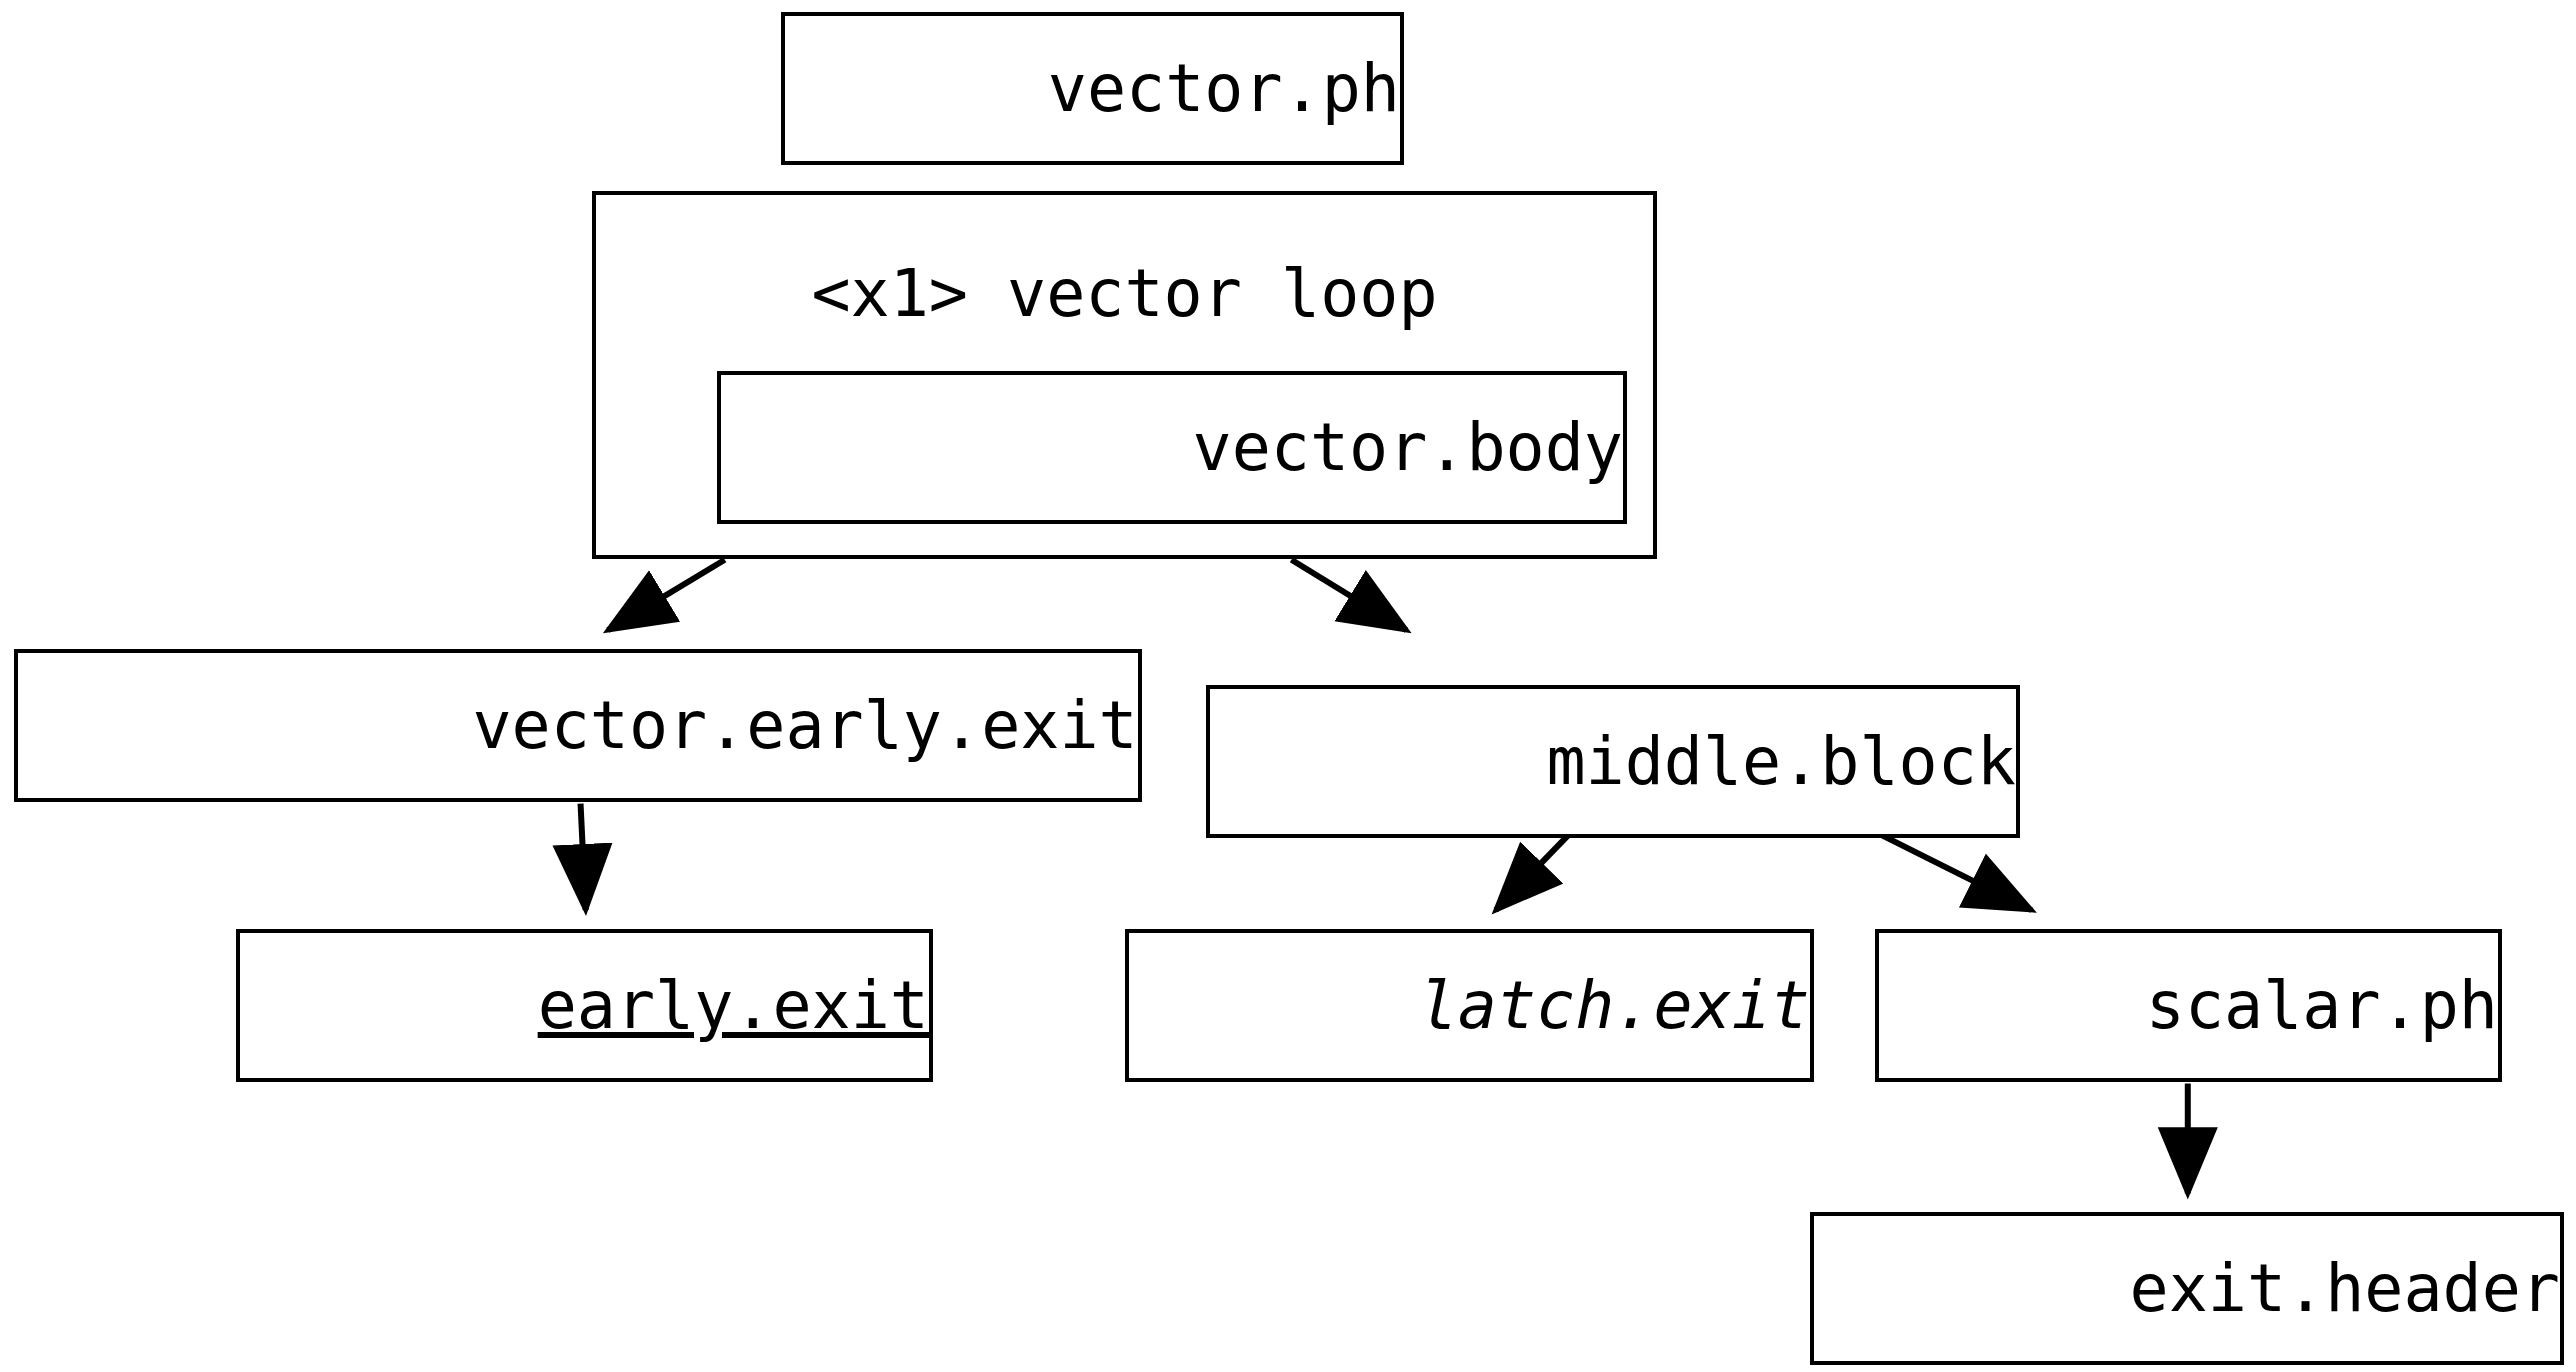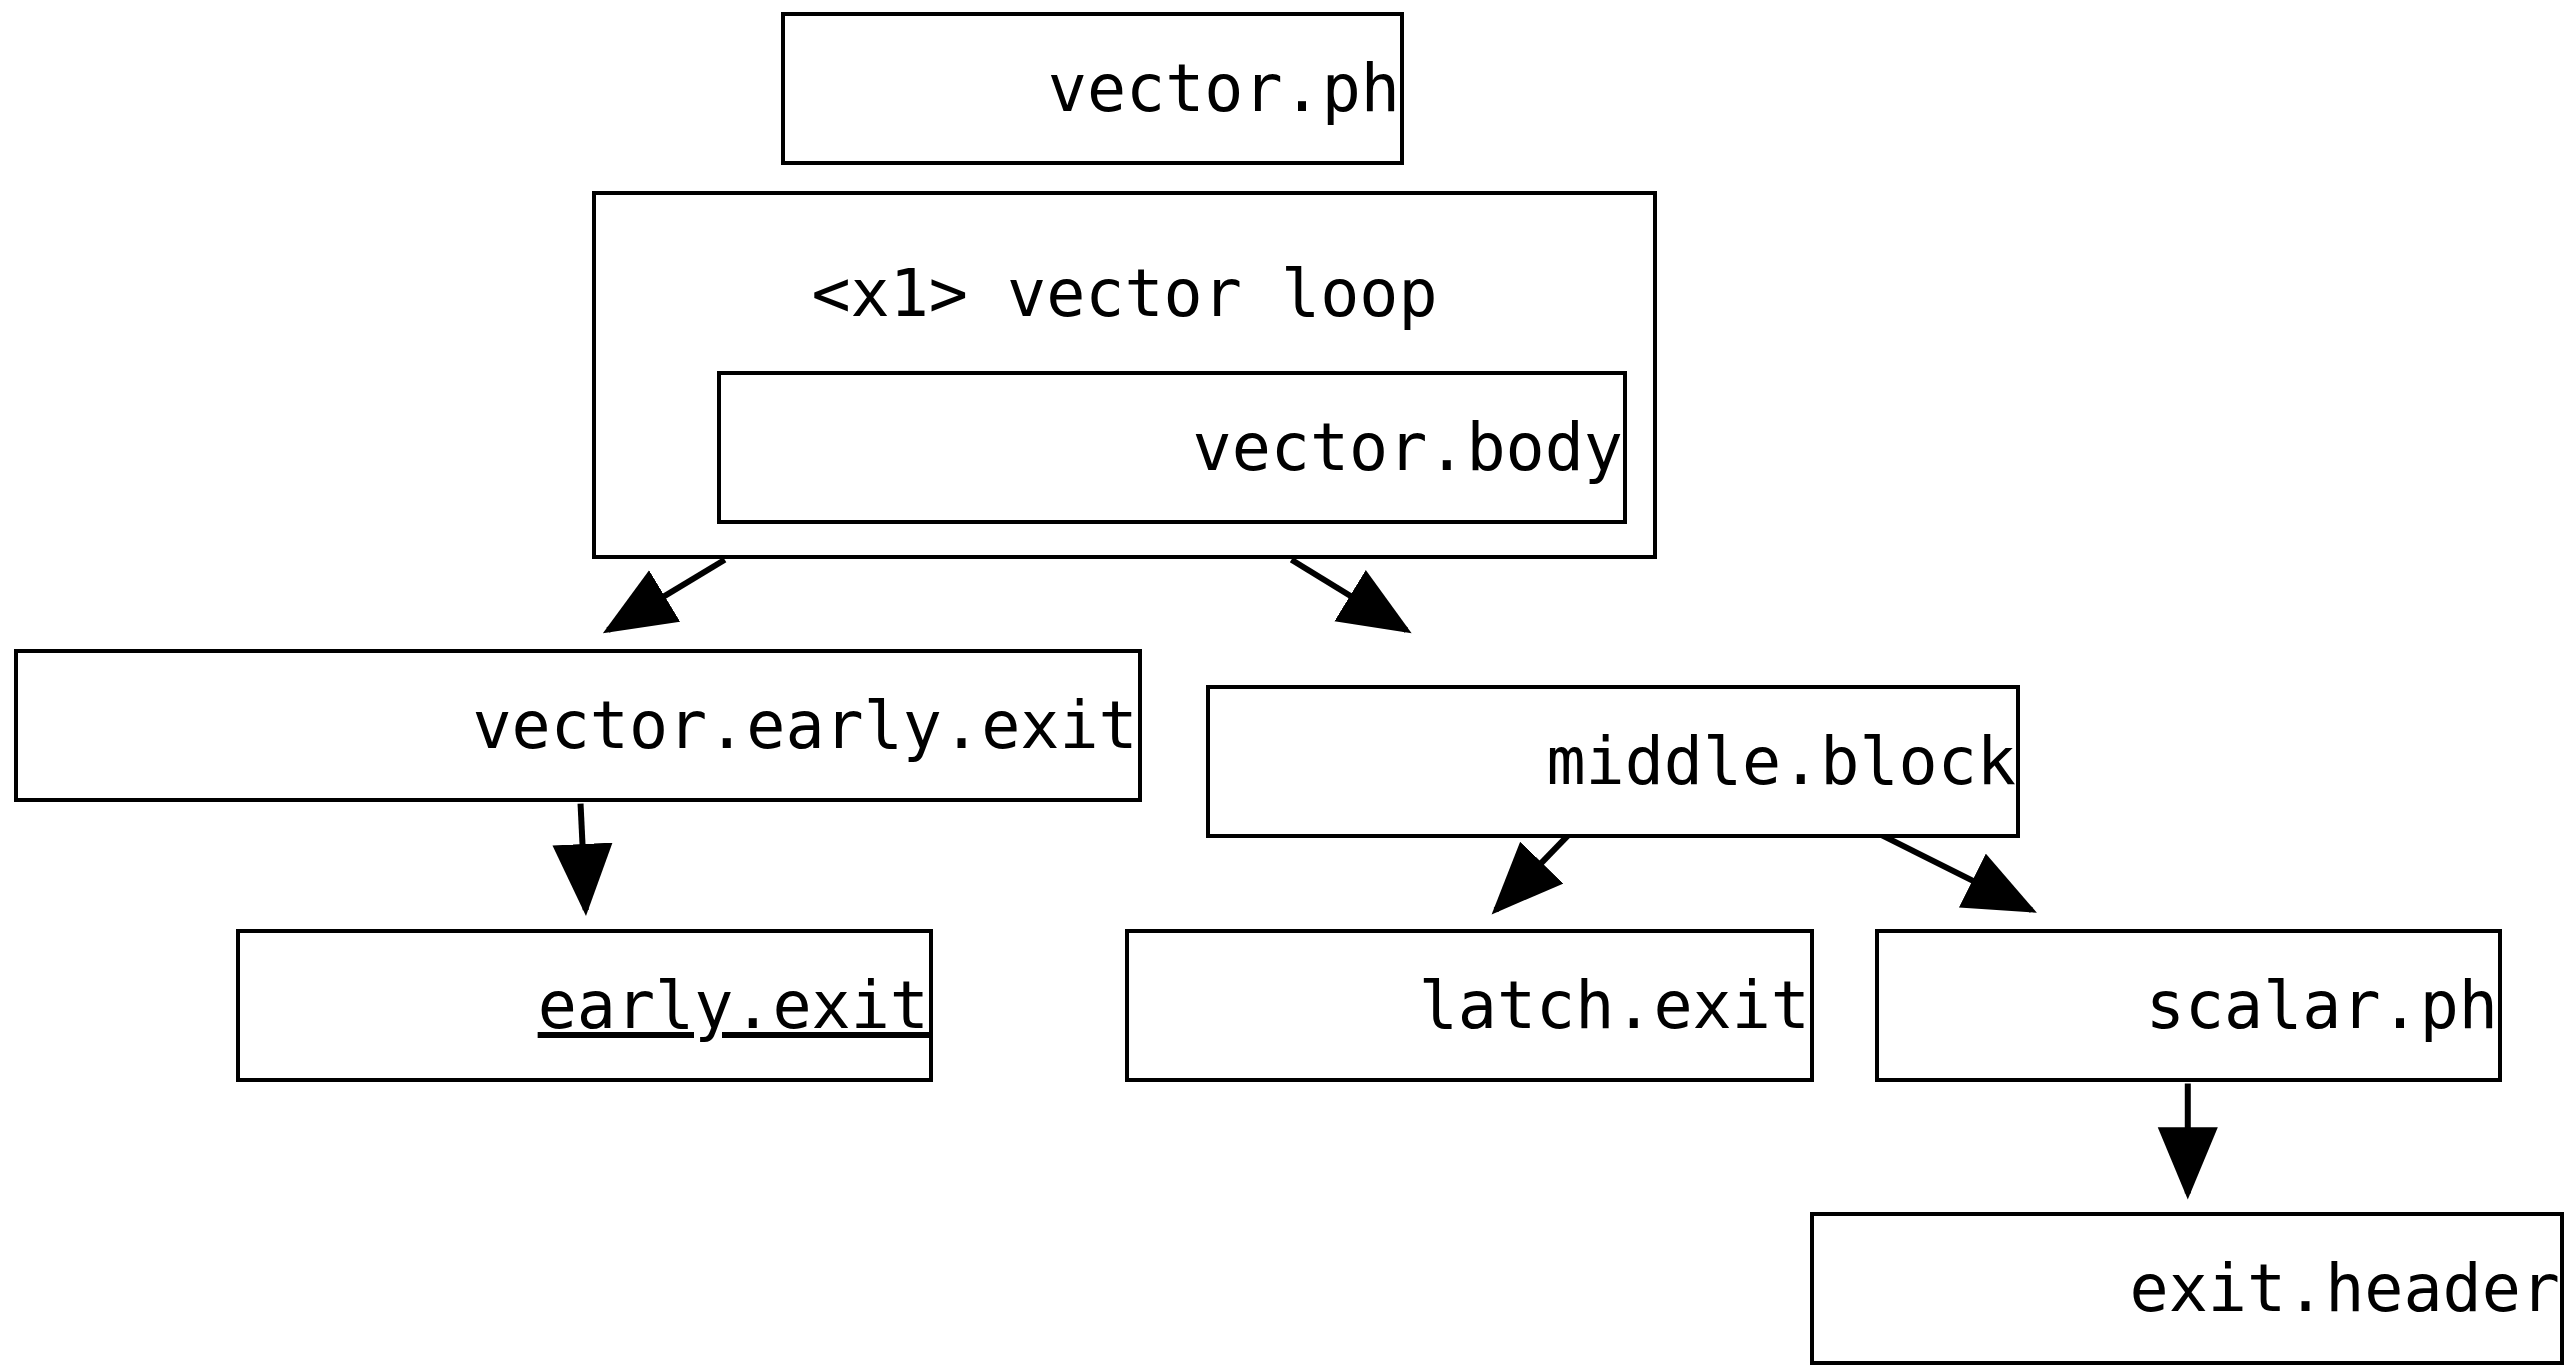--- a/index.html
+++ b/index.html
@@ -118,21 +118,21 @@
   </div>
 
   <div class="node-box" id="node-middle_block" style="left: 1206px; top: 649px; width: 814px; height: 153px; font-size: 65px; margin-top: 36px;">
     <span class="lbl">middle.block</span>
   </div>
 
   <div class="node-box" id="node-early_exit" style="left: 236px; top: 929px; width: 697px; height: 153px; font-size: 65px; text-decoration: underline;">
     <span class="lbl">early.exit</span>
   </div>
 
-  <div class="node-box" id="node-latch_exit" style="left: 1125px; top: 929px; width: 689px; height: 153px; font-size: 65px;">
+  <div class="node-box" id="node-latch_exit" style="left: 1125px; top: 929px; width: 689px; height: 153px; font-size: 65px; font-style: italic;">
     <span class="lbl">latch.exit</span>
   </div>
 
   <div class="node-box" id="node-scalar_ph" style="left: 1875px; top: 929px; width: 627px; height: 153px; font-size: 65px; padding-left: 26px;">
     <span class="lbl">scalar.ph</span>
   </div>
 
   <div class="node-box" id="node-loop_header" style="left: 1810px; top: 1212px; width: 754px; height: 153px; font-size: 65px;">
     <span class="lbl">exit.header</span>
   </div>

